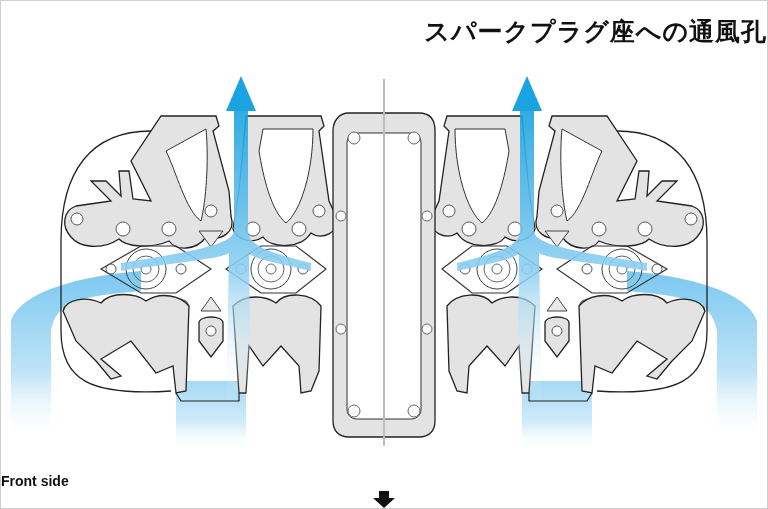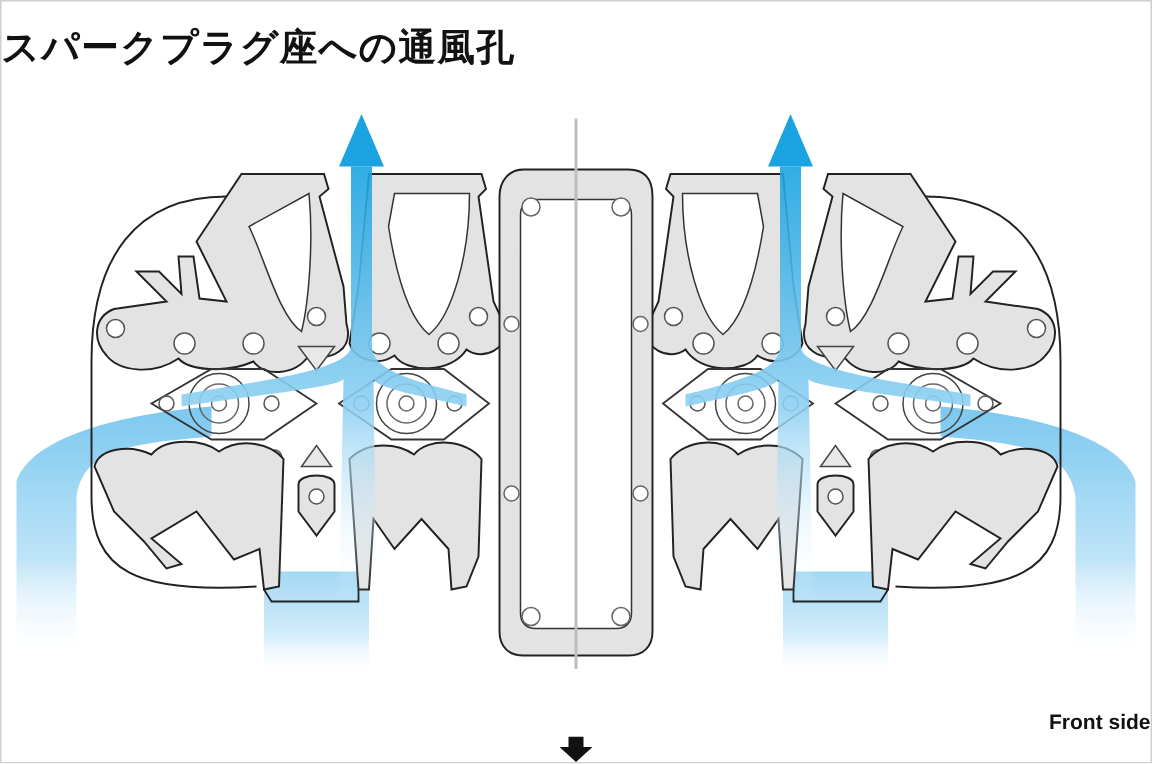--- a/index.html
+++ b/index.html
@@ -1,18 +1,18 @@
 <!DOCTYPE html>
 <html><head>
 <meta charset="utf-8">
 <style>
   html,body{margin:0;padding:0;background:#fff;}
   #frame{position:relative;width:766px;height:507px;border:1px solid #cfcfcf;background:#fff;overflow:hidden;font-family:"DejaVu Sans",sans-serif;}
-  #title{position:absolute;left:0;top:14px;width:100%;text-align:left;font-size:25px;font-weight:bold;color:#111;letter-spacing:1px;}
-  #front-label{position:absolute;left:0;top:472px;width:100%;text-align:right;font-family:"Liberation Sans",sans-serif;font-weight:bold;font-size:14px;color:#111;}
+  #title{position:absolute;left:0;top:14px;width:100%;text-align:right;font-size:25px;font-weight:bold;color:#111;letter-spacing:1px;}
+  #front-label{position:absolute;left:0;top:472px;width:100%;text-align:left;font-family:"Liberation Sans",sans-serif;font-weight:bold;font-size:14px;color:#111;}
   #front-arrow{position:absolute;left:372px;top:490px;}
   svg#diagram{position:absolute;left:0;top:0;}
 </style>
 </head>
 <body>
 
 <div id="frame">
 
   <svg id="diagram" width="766" height="507" viewBox="0 0 766 507">
     <defs>

